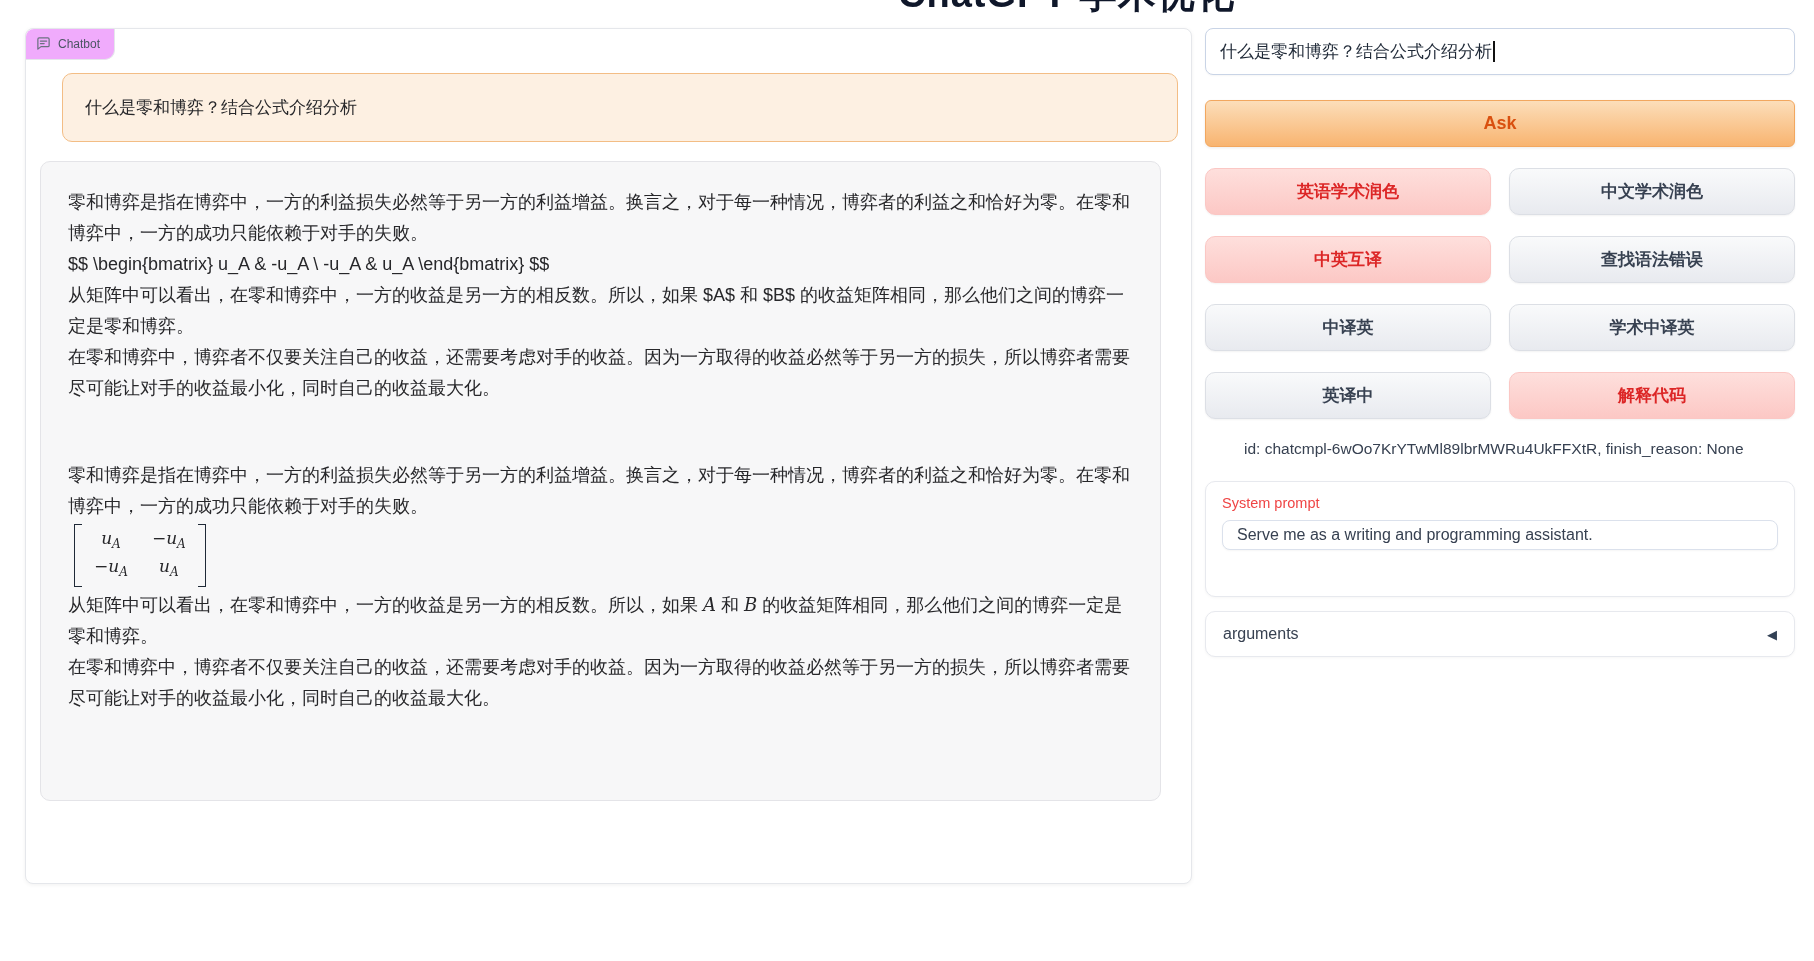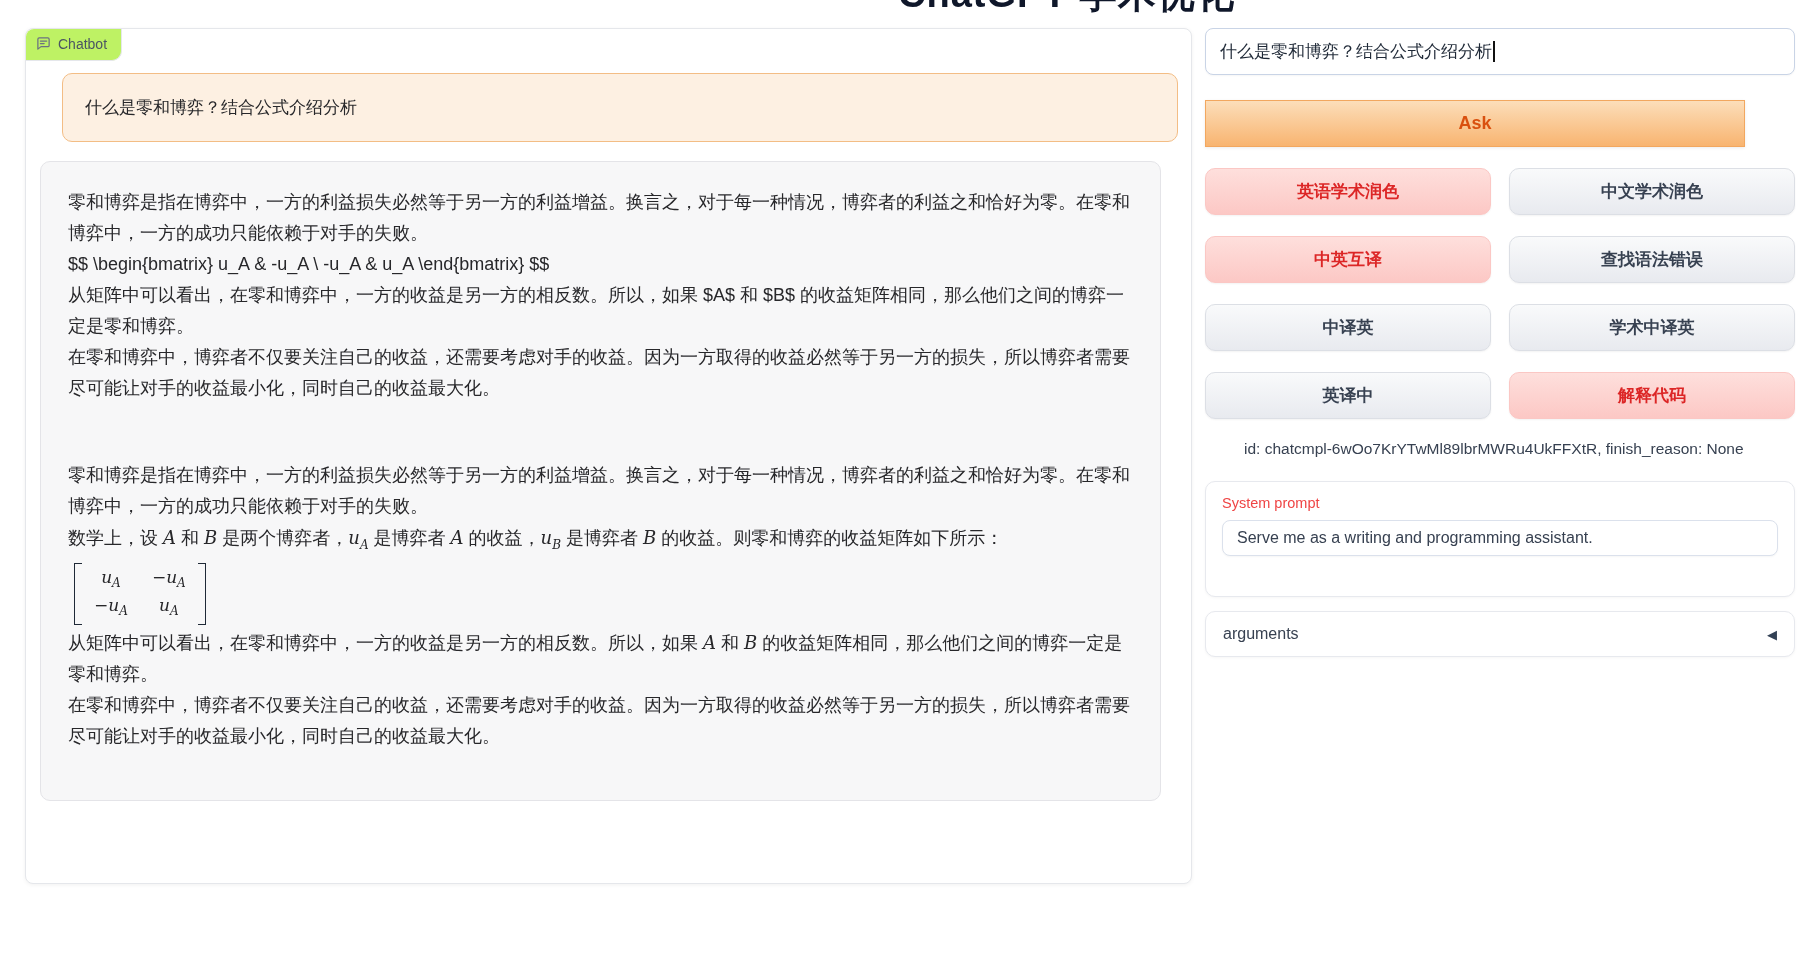--- a/index.html
+++ b/index.html
@@ -12,22 +12,22 @@
     position:absolute;top:-31px;left:898px;font-size:38px;font-weight:700;
     color:#0f172a;white-space:nowrap;letter-spacing:1px;
   }
   
   .chat-panel{
     position:absolute;left:25px;top:28px;width:1167px;height:856px;
     background:#fff;border:1px solid #e5e7eb;border-radius:8px;
     box-shadow:0 1px 4px rgba(0,0,0,.06);box-sizing:border-box;
   }
   .chat-label{
-    position:absolute;top:0;left:0;display:flex;gap:7px;
-    padding:7px 14px 8px 10px;background:#bef264;color:#4b5563;font-size:14px;
+    position:absolute;top:0;left:0;display:flex;align-items:center;gap:7px;
+    padding:7px 14px 8px 10px;background:#f0abfc;color:#4b5563;font-size:12px;
     border-right:1px solid #e5e7eb;border-bottom:1px solid #e5e7eb;
     border-bottom-right-radius:10px;border-top-left-radius:8px;
   }
   .chat-label svg{display:block;}
   .msg{box-sizing:border-box;position:absolute;border-radius:10px;}
   .msg-user{
     left:36px;right:13px;top:44px;padding:22px 22px;
     background:#fdf0e2;border:1px solid #f3bd85;
     font-size:17px;color:#27272a;
   }
@@ -52,22 +52,22 @@
   }
   
   .textbox{
     box-sizing:border-box;background:#fff;border:1px solid #c9d4e6;border-radius:8px;
     display:flex;align-items:center;padding:0 14px;font-size:17px;color:#1f2937;
     box-shadow:0 1px 2px rgba(0,0,0,.04);
   }
   .q-input{position:absolute;left:1205px;top:28px;width:590px;height:47px;}
   .caret{display:inline-block;width:1.5px;height:21px;background:#111;margin-left:1px;vertical-align:-4px;}
   .ask-btn{
-    position:absolute;left:1205px;top:100px;width:540px;height:47px;box-sizing:border-box;
-    border:1px solid #f2a75f;border-radius:0;cursor:pointer;
+    position:absolute;left:1205px;top:100px;width:590px;height:47px;box-sizing:border-box;
+    border:1px solid #f2a75f;border-radius:6px;cursor:pointer;
     background:linear-gradient(180deg,#fcdeba 0%,#f8b470 100%);
     color:#d9500f;font-weight:700;font-size:18px;
     display:flex;align-items:center;justify-content:center;
     font-family:"Liberation Sans","DejaVu Sans",sans-serif;
     box-shadow:0 1px 3px rgba(0,0,0,.08);
   }
   .actions-grid{
     position:absolute;left:1205px;top:168px;width:590px;
     display:grid;grid-template-columns:1fr 1fr;column-gap:18px;row-gap:21px;
   }
@@ -88,21 +88,21 @@
   .status-line{
     position:absolute;left:1244px;top:440px;width:586px;
     font-size:15.5px;color:#374151;
   }
   .group-box{
     position:absolute;left:1205px;top:481px;width:590px;height:116px;box-sizing:border-box;
     background:#fff;border:1px solid #e7e9ee;border-radius:10px;
     box-shadow:0 1px 3px rgba(0,0,0,.04);
   }
   .group-label{padding:13px 16px 9px;font-size:14.5px;color:#ef4444;}
-  .sys-input{margin:0 16px;height:36px;border-color:#dbe1ec;font-size:16px;color:#374151;}
+  .sys-input{margin:0 16px;height:30px;border-color:#dbe1ec;font-size:16px;color:#374151;}
   .accordion{
     position:absolute;left:1205px;top:611px;width:590px;height:46px;box-sizing:border-box;
     background:#fff;border:1px solid #e7e9ee;border-radius:10px;cursor:pointer;
     display:flex;align-items:center;justify-content:space-between;padding:12px 17px;
     box-shadow:0 1px 3px rgba(0,0,0,.04);
   }
   .accordion-label{font-size:16px;color:#374151;}
   .accordion-arrow{font-size:13px;color:#334155;}
 </style>
 </head>
@@ -130,21 +130,20 @@
     
     <p>零和博弈是指在博弈中，一方的利益损失必然等于另一方的利益增益。换言之，对于每一种情况，博弈者的利益之和恰好为零。在零和博弈中，一方的成功只能依赖于对手的失败。</p>
     <p>$$ \begin{bmatrix} u_A &amp; -u_A \ -u_A &amp; u_A \end{bmatrix} $$</p>
     <p>从矩阵中可以看出，在零和博弈中，一方的收益是另一方的相反数。所以，如果 $A$ 和 $B$ 的收益矩阵相同，那么他们之间的博弈一定是零和博弈。</p>
     <p>在零和博弈中，博弈者不仅要关注自己的收益，还需要考虑对手的收益。因为一方取得的收益必然等于另一方的损失，所以博弈者需要尽可能让对手的收益最小化，同时自己的收益最大化。</p>
 
     <div class="block-gap"></div>
 
     
     <p>零和博弈是指在博弈中，一方的利益损失必然等于另一方的利益增益。换言之，对于每一种情况，博弈者的利益之和恰好为零。在零和博弈中，一方的成功只能依赖于对手的失败。</p>
-    <p id="rendered-p2">数学上，设 <span class="math">A</span> 和 <span class="math">B</span> 是两个博弈者，<span class="math">u<sub>A</sub></span> 是博弈者 <span class="math">A</span> 的收益，<span class="math">u<sub>B</sub></span> 是博弈者 <span class="math">B</span> 的收益。则零和博弈的收益矩阵如下所示：</p>
     <div class="matrix">
       <div class="bracket l"></div>
       <div class="matrix-cells" id="matrix-cells">
           <span><span class="math">u<sub>A</sub></span></span>
           <span><span class="mathneg">−</span><span class="math">u<sub>A</sub></span></span>
           <span><span class="mathneg">−</span><span class="math">u<sub>A</sub></span></span>
           <span><span class="math">u<sub>A</sub></span></span>
         </div>
       <div class="bracket r"></div>
     </div>

